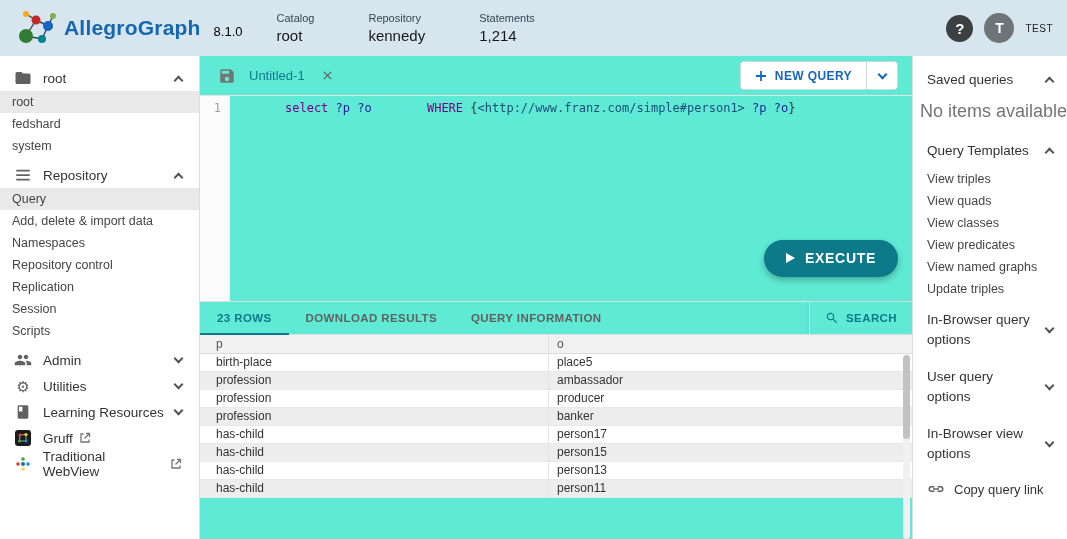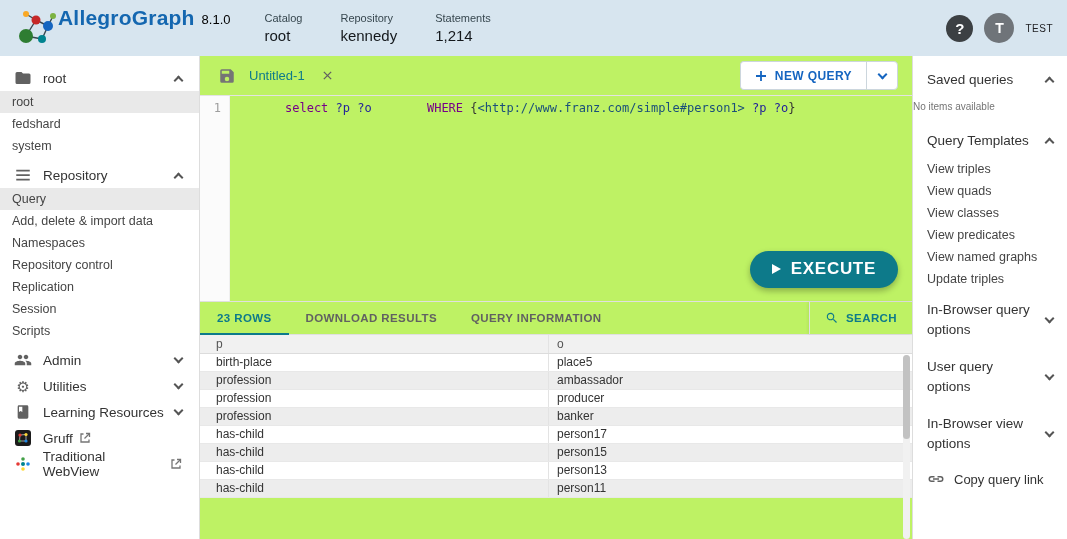--- a/index.html
+++ b/index.html
@@ -2,24 +2,24 @@
 <html><head>
 <meta charset="utf-8">
 <style>
   * { margin:0; padding:0; box-sizing:border-box; }
   html,body { width:1067px; height:539px; overflow:hidden; background:#fff;
     font-family:"Liberation Sans", sans-serif; }
   .app { width:1067px; height:539px; display:flex; flex-direction:column; }
 
   
   .header { flex:0 0 56px; background:#d7e5ef; display:flex; align-items:center; padding:0 14px 0 12px; }
-  .logo { display:flex; }
+  .logo { display:flex; align-items:center; gap:6px; }
   .brand { font-size:21px; font-weight:700; color:#1467b0; letter-spacing:.2px; }
   .version { font-size:13px; color:#000000; margin-left:7px; padding-top:6px; }
-  .stats { display:flex; gap:38px; margin-left:34px; }
+  .stats { display:flex; gap:54px; margin-left:34px; }
   .stat .lbl { font-size:11px; color:#37474f; margin-bottom:3px; }
   .stat .val { font-size:15px; color:#14181c; }
   .hdr-right { margin-left:auto; display:flex; align-items:center; gap:11px; }
   .help { width:27px; height:27px; border-radius:50%; background:#3c4043; color:#fff;
     display:flex; align-items:center; justify-content:center; font-size:15px; font-weight:700; cursor:pointer; }
   .avatar { width:30px; height:30px; border-radius:50%; background:#6f7479; color:#fff;
     display:flex; align-items:center; justify-content:center; font-size:14px; font-weight:700; cursor:pointer; }
   .uname { font-size:10px; color:#202124; letter-spacing:.5px; }
 
   
@@ -37,44 +37,44 @@
   .gap { height:5px; }
   .chev { width:7px; height:7px; border-right:2px solid #555; border-bottom:2px solid #555;
     display:inline-block; margin-left:auto; flex:none; }
   .chev.up { transform:rotate(-135deg); margin-top:4px; }
   .chev.down { transform:rotate(45deg); margin-bottom:3px; }
   .chev.blue { border-color:#1565c0; }
   .extic { margin-left:6px; display:flex; }
   .gearglyph { font-size:15px; color:#616161; line-height:1; }
 
   
-  .main { flex:1; min-width:0; display:flex; flex-direction:column; background:#bef264; }
+  .main { flex:1; min-width:0; display:flex; flex-direction:column; background:#5eead4; }
   .tabbar { flex:0 0 40px; display:flex; align-items:center; padding:0 14px 0 18px; border-bottom:1px solid #e3e3e3; }
   .saveic { display:flex; cursor:pointer; }
   .tabtitle { margin-left:13px; font-size:13px; color:#0d7a8a; font-weight:500; cursor:pointer; }
   .closex { margin-left:17px; display:flex; cursor:pointer; }
   .nqwrap { margin-left:auto; display:flex; height:29px; }
   .nq { display:flex; align-items:center; gap:8px; background:#fff; border:1px solid #ccd6dd;
     border-right:none; border-radius:4px 0 0 4px; padding:0 14px; color:#1565c0; font-size:12px;
     font-weight:700; letter-spacing:.4px; cursor:pointer; font-family:inherit; }
   .nq-arrow { width:32px; background:#fff; border:1px solid #ccd6dd; border-radius:0 4px 4px 0;
     display:flex; align-items:center; justify-content:center; cursor:pointer; }
 
   .editor { flex:1; position:relative; display:flex; min-height:0; }
   .gutter { width:30px; flex:none; background:#fbfbfb; border-right:1px solid #efefef; color:#9e9e9e;
     font:12px "DejaVu Sans Mono", monospace; text-align:right; padding:5px 8px 0 0; }
   .codeline { font:12px "DejaVu Sans Mono", monospace; padding:5px 0 0 7px; white-space:pre; color:#223; }
   .tok-kw { color:#770088;margin-left:48px; }
   .tok-var { color:#222299; }
   .tok-uri { color:#1a4f7a; }
   .tok-plain { color:#333; }
 
-  .execute { position:absolute; right:14px; bottom:13px; height:37px; border:none; border-radius:19px;
+  .execute { position:absolute; right:14px; bottom:24px; height:37px; border:none; border-radius:19px;
     background:#0d7a8a; color:#fff; display:flex; align-items:center; gap:10px; padding:0 22px;
-    font-size:17px; font-weight:700; letter-spacing:.7px; font-family:inherit;
+    font-size:14px; font-weight:700; letter-spacing:.7px; font-family:inherit;
     box-shadow:0 3px 6px rgba(0,0,0,.28); cursor:pointer; }
   .play { width:0; height:0; border-left:9px solid #fff; border-top:5.5px solid transparent;
     border-bottom:5.5px solid transparent; }
 
   
   .resbar { flex:0 0 34px; border-top:1px solid #e0e0e0; border-bottom:1px solid #e0e0e0;
     display:flex; align-items:stretch; }
   .rtab { display:flex; align-items:center; padding:0 17px; font-size:11.5px; font-weight:700;
     color:#616161; letter-spacing:.4px; cursor:pointer; position:relative; }
   .rtab.active { color:#0d7a8a; }
@@ -92,21 +92,21 @@
   .td.p { width:348px; flex:none; padding-left:16px; }
   .td.o { flex:1; border-left:1px solid #e3e3e3; padding-left:8px; margin-right:12px; }
   .vscroll { position:absolute; top:20px; bottom:0; right:2px; width:7px; background:#f1f1f1; border-radius:4px; }
   .vthumb { position:absolute; top:0; left:0; right:0; height:46%; background:#c2c2c2; border-radius:4px; cursor:pointer; }
 
   
   .rsb { width:155px; flex:0 0 155px; border-left:1px solid #ddd; padding-top:4px; overflow:hidden; }
   .rsec { display:flex; align-items:center; padding:10px 14px 8px 14px; font-size:13.5px; color:#333; cursor:pointer; }
   .rsec .rlabel { flex:1; padding-right:8px; line-height:1.45; }
   .ritem { height:22px; line-height:22px; padding-left:14px; font-size:12.5px; color:#454545; cursor:pointer; }
-  .rempty { text-align:left; color:#757575; font-size:10px; padding:3px 0 9px; }
+  .rempty { text-align:right; color:#757575; font-size:18px; padding:3px 0 9px; }
   .rlink { display:flex; align-items:center; gap:9px; padding:10px 14px; font-size:13px; color:#333; cursor:pointer; }
 </style>
 </head>
 <body>
 
 <div class="app">
 
   <div class="header">
     <div class="logo">
       <svg width="46" height="44" viewBox="0 0 46 44">

